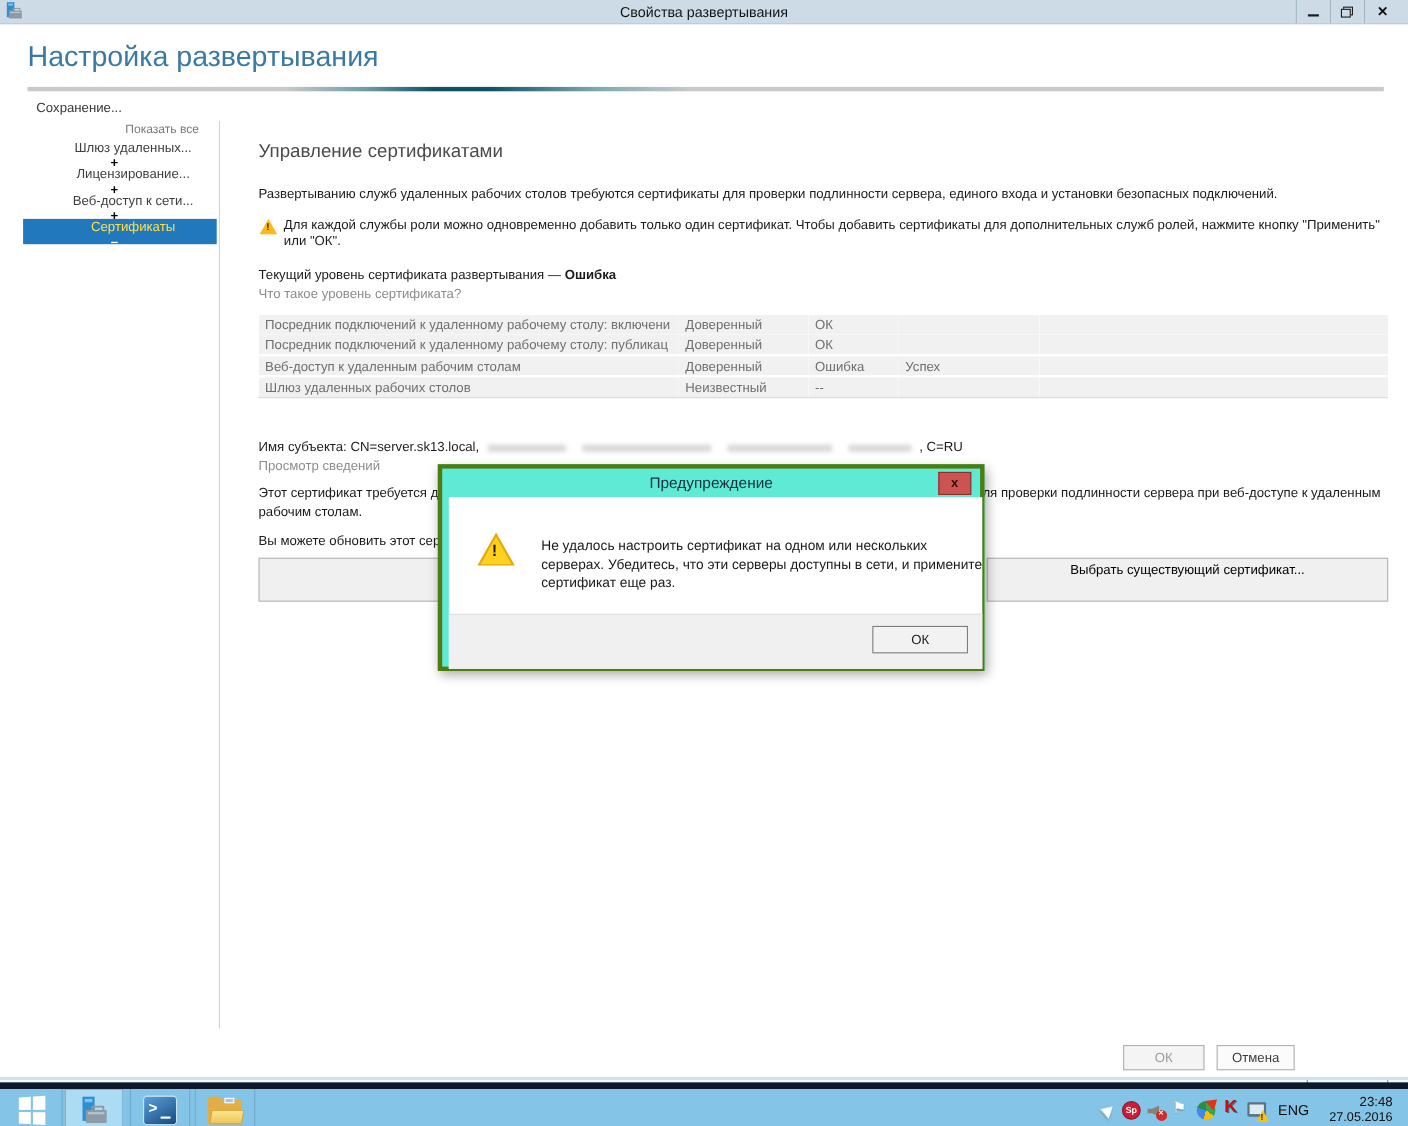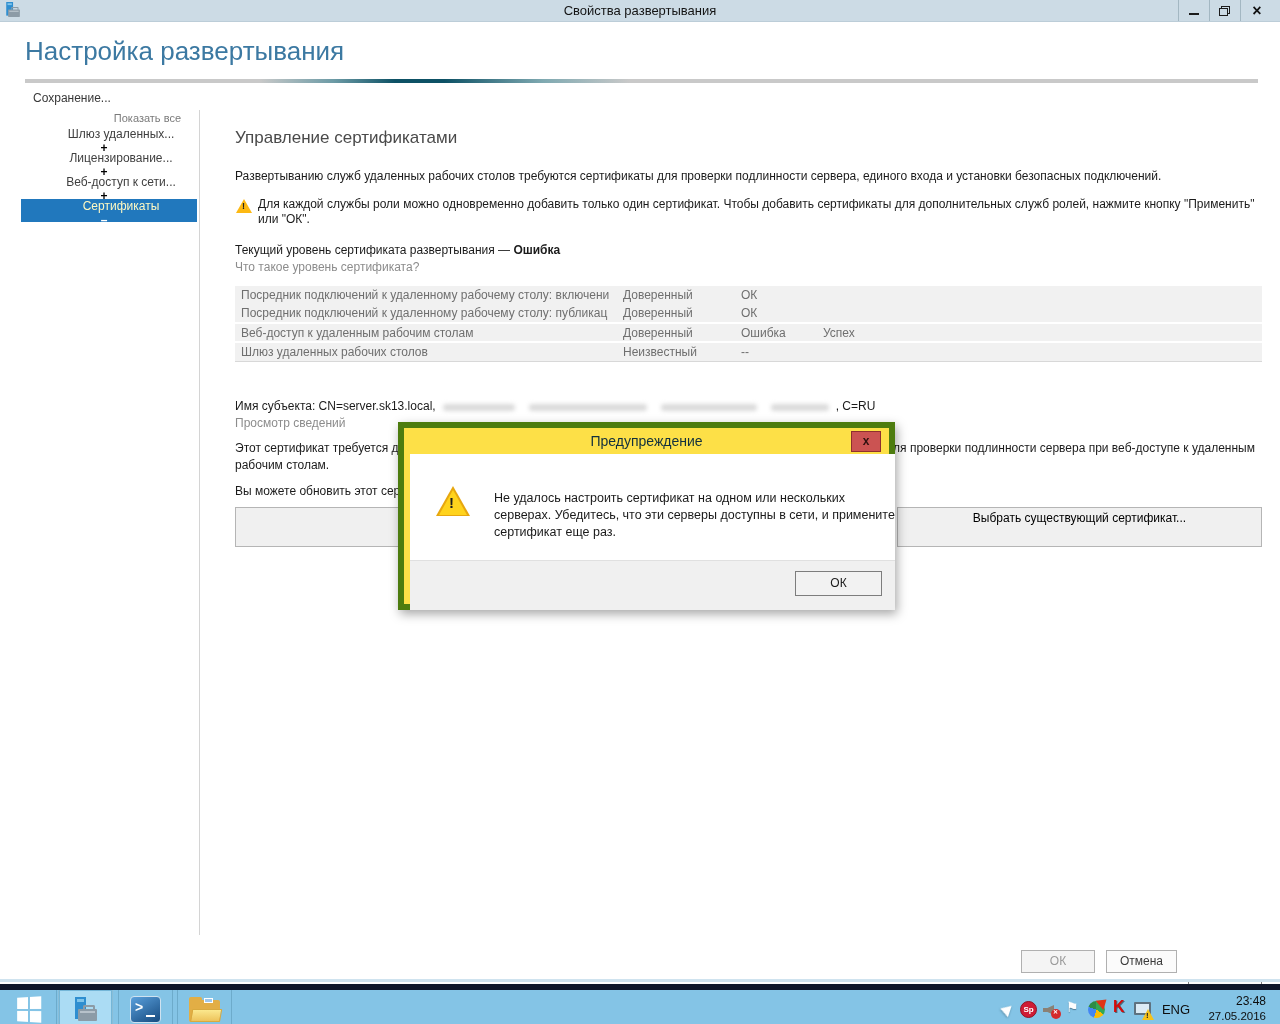--- a/index.html
+++ b/index.html
@@ -36,21 +36,21 @@
   .accent-bar { left:25px; top:79px; width:1233px; height:4px;
     background:linear-gradient(90deg,#c9c9c9 0%,#c9c9c9 19%,#6d9ba6 25%,#0d5165 30%,#0d5165 34%,#7fa9b1 42%,#c9c9c9 49%,#c9c9c9 100%); }
 
   
   .save-status { left:33px; top:91px; font-size:12px; color:#383838; }
   .show-all { left:60px; top:112px; width:121px; text-align:right; font-size:11px; color:#7a7a7a; cursor:pointer; }
   .side-item { left:21px; width:176px; height:23px; font-size:12px; color:#3f3f3f; cursor:pointer; display:flex; align-items:center;flex-direction:column; }
   .side-item .lbl { margin-left:24px; flex:1; }
   .side-item .exp { margin-right:10px; font-weight:bold; color:#000; }
   .side-item.selected { background:#2178bd; color:#fff; }
-  .side-item.selected .lbl { color:#fef9c3; }
+  .side-item.selected .lbl { color:#fde047; }
   .side-item.selected .exp { color:#fff; }
   .v-divider { left:199px; top:110px; width:1px; height:825px; background:#d4d4d4; }
 
   
   .main-heading { left:235px; top:128px; font-size:17px; color:#4a4a4a; }
   .intro { left:235px; top:169px; font-size:12px; color:#1b1b1b; }
   .warn-tri { width:0; height:0; border-left:8px solid transparent; border-right:8px solid transparent; border-bottom:14px solid #fdb913; position:relative; }
   .warn-tri::after { content:"!"; position:absolute; left:-2px; top:2px; font-size:9px; font-weight:bold; color:#222; }
   .warn-tri-pos { left:236px; top:199px; }
   .warn-text { left:258px; top:197px; font-size:12px; color:#1b1b1b; line-height:15px; }
@@ -82,21 +82,21 @@
   .btn-select { left:897px; top:507px; width:365px; }
 
   
   .dlg-btn { height:23px; font-size:12px; text-align:center; line-height:21px; background:#fbfbfb; border:1px solid #b0b0b0; color:#3c3c3c; cursor:pointer; }
   .btn-ok-main { left:1021px; top:950px; width:74px; color:#9b9b9b; background:#f4f4f4; }
   .btn-cancel { left:1106px; top:950px; width:71px; }
   .btn-apply { left:1188px; top:980px; width:74px; border-color:#7e7e7e;text-decoration:underline; }
   .win-bottom-edge { left:0; top:979px; width:1280px; height:3px; background:#cfe3ef; }
 
   
-  .dialog { left:398px; top:422px; width:497px; height:188px; background:#fde047; border:6px solid #4d7c0f; box-shadow:2px 4px 10px rgba(0,0,0,.35); z-index:50; }
+  .dialog { left:398px; top:422px; width:497px; height:188px; background:#5eead4; border:4px solid #4d7c0f; box-shadow:2px 4px 10px rgba(0,0,0,.35); z-index:50; }
   .dialog-title { left:0; top:0; width:100%; height:26px; line-height:26px; text-align:center; font-size:14px; color:#12303d; }
   .dialog-close { top:3px; right:8px; width:30px; height:21px; background:#cb5352; border:1px solid #8e2f2e; color:#30100f; font-weight:bold; font-size:12px; text-align:center; line-height:19px; cursor:pointer; }
   .dialog-inner { left:6px; top:26px; width:485px; height:156px; background:#fff; }
   .dlg-tri { left:26px; top:32px; width:0; height:0; border-left:17px solid transparent; border-right:17px solid transparent; border-bottom:30px solid #e7a70f; }
   .dlg-tri::before { content:""; position:absolute; left:-14px; top:4px; border-left:14px solid transparent; border-right:14px solid transparent; border-bottom:25px solid #ffd31d; }
   .dlg-tri::after { content:"!"; position:absolute; left:-4px; top:8px; font-size:15px; font-weight:bold; color:#1d1d1d; }
   .dialog-msg { left:84px; top:36px; width:430px; font-size:12.5px; color:#1a1a1a; line-height:17px; }
   .dialog-msg span { display:block; }
   .dialog-footer { left:0; bottom:0; width:100%; height:50px; background:#f0f0f0; border-top:1px solid #e0e0e0; }
   .dialog-ok { right:13px; bottom:14px; width:87px; height:25px; background:#f2f2f2; border:1px solid #7d7d7d; font-size:12px; color:#1b1b1b; text-align:center; line-height:23px; cursor:pointer; }

